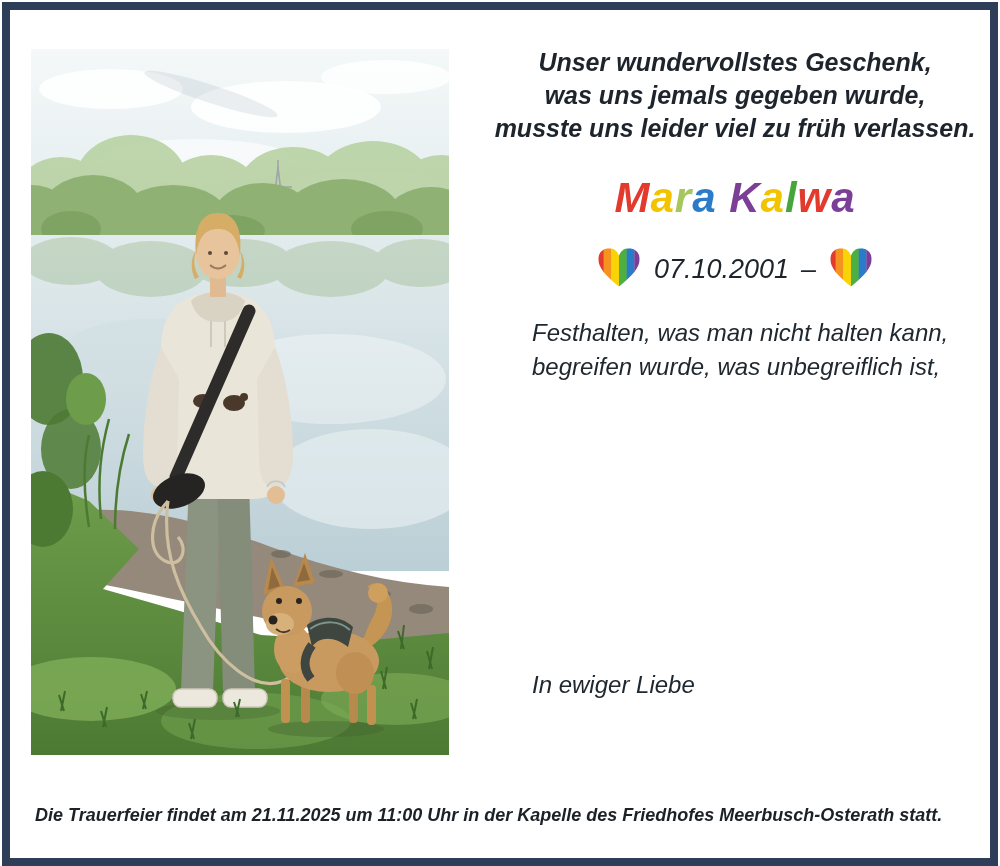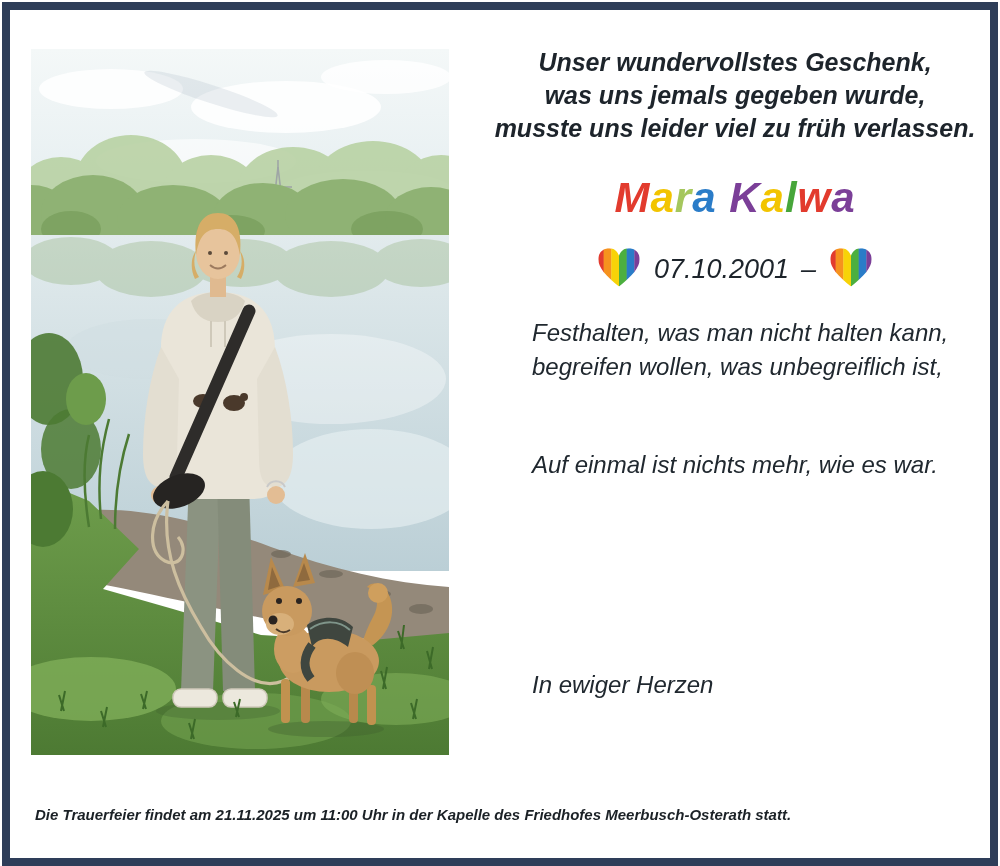--- a/index.html
+++ b/index.html
@@ -30,21 +30,21 @@
     font-size:27px;font-weight:400;color:#1d242b;
   }
   .dates .heart{width:46px;height:46px;display:inline-block;}
   .para{position:absolute;left:482px;font-size:24px;line-height:34px;font-weight:400;margin-left:40px;}
   .verse{top:306px;}
   .interlude{top:438px;}
   .thanks{top:498px;}
   .closing{top:658px;}
   .footer{
     position:absolute;left:25px;top:792px;width:950px;
-    font-size:15px;line-height:26px;font-weight:600;color:#1b2126;
+    font-size:18px;line-height:26px;font-weight:600;color:#1b2126;
   }
 </style>
 </head>
 <body>
 
 <div class="page">
   <div class="notice-box">
 
     <div class="photo-wrap" aria-label="Young person with blond hair in a cream hoodie with a black crossbody bag, standing with a small tan dog on a leash at a lakeshore; trees and clouds reflected in the water, grass in the foreground.">
       <svg class="photo" width="418" height="706" viewBox="0 0 418 706" xmlns="http://www.w3.org/2000/svg">
@@ -272,28 +272,27 @@
               <rect x="50" y="0" width="17.26666666666667" height="100" fill="#4caf3f"></rect>
               <rect x="66.66666666666667" y="0" width="17.26666666666667" height="100" fill="#2a7cc8"></rect>
               <rect x="83.33333333333334" y="0" width="17.26666666666667" height="100" fill="#7b3f98"></rect>
             </g>
           </svg>
         </span>
     </div>
 
     <div class="para verse">
       <div>Festhalten, was man nicht halten kann,</div>
-      <div>begreifen wollen, was unbegreiflich ist,</div>
-    </div>
-
-    <div class="para interlude">Auf einmal ist nichts mehr, wie es war.</div>
+      <div>begreifen wurde, was unbegreiflich ist,</div>
+    </div>
+
 
 
     <div class="para closing">
-      <div>In ewiger Herzen</div>
+      <div>In ewiger Liebe</div>
     </div>
 
     <div class="footer">
       <div>Die Trauerfeier findet am 21.11.2025 um 11:00 Uhr in der Kapelle des Friedhofes Meerbusch-Osterath statt.</div>
     </div>
 
   </div>
 </div>
 
 </body></html>

